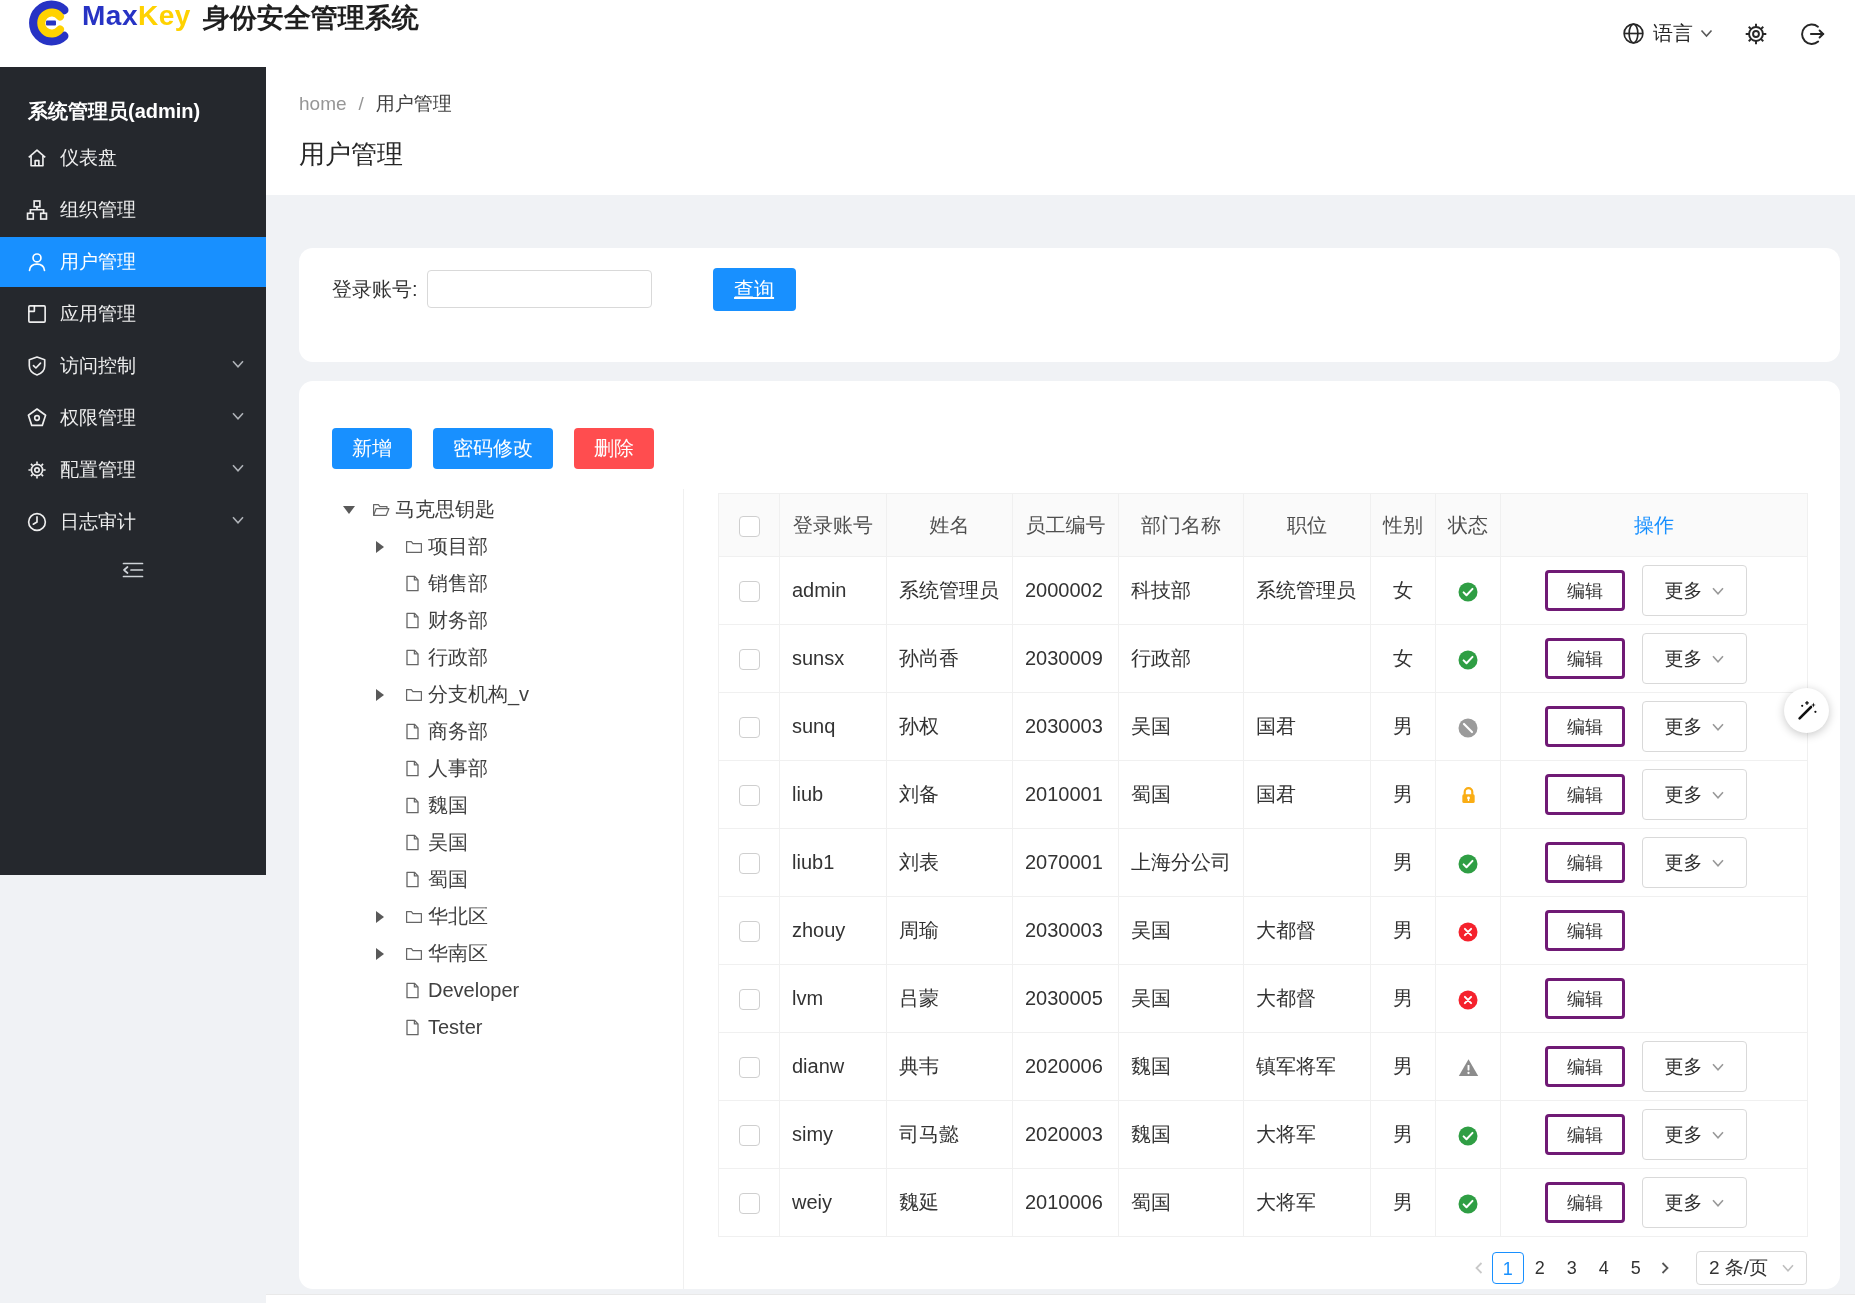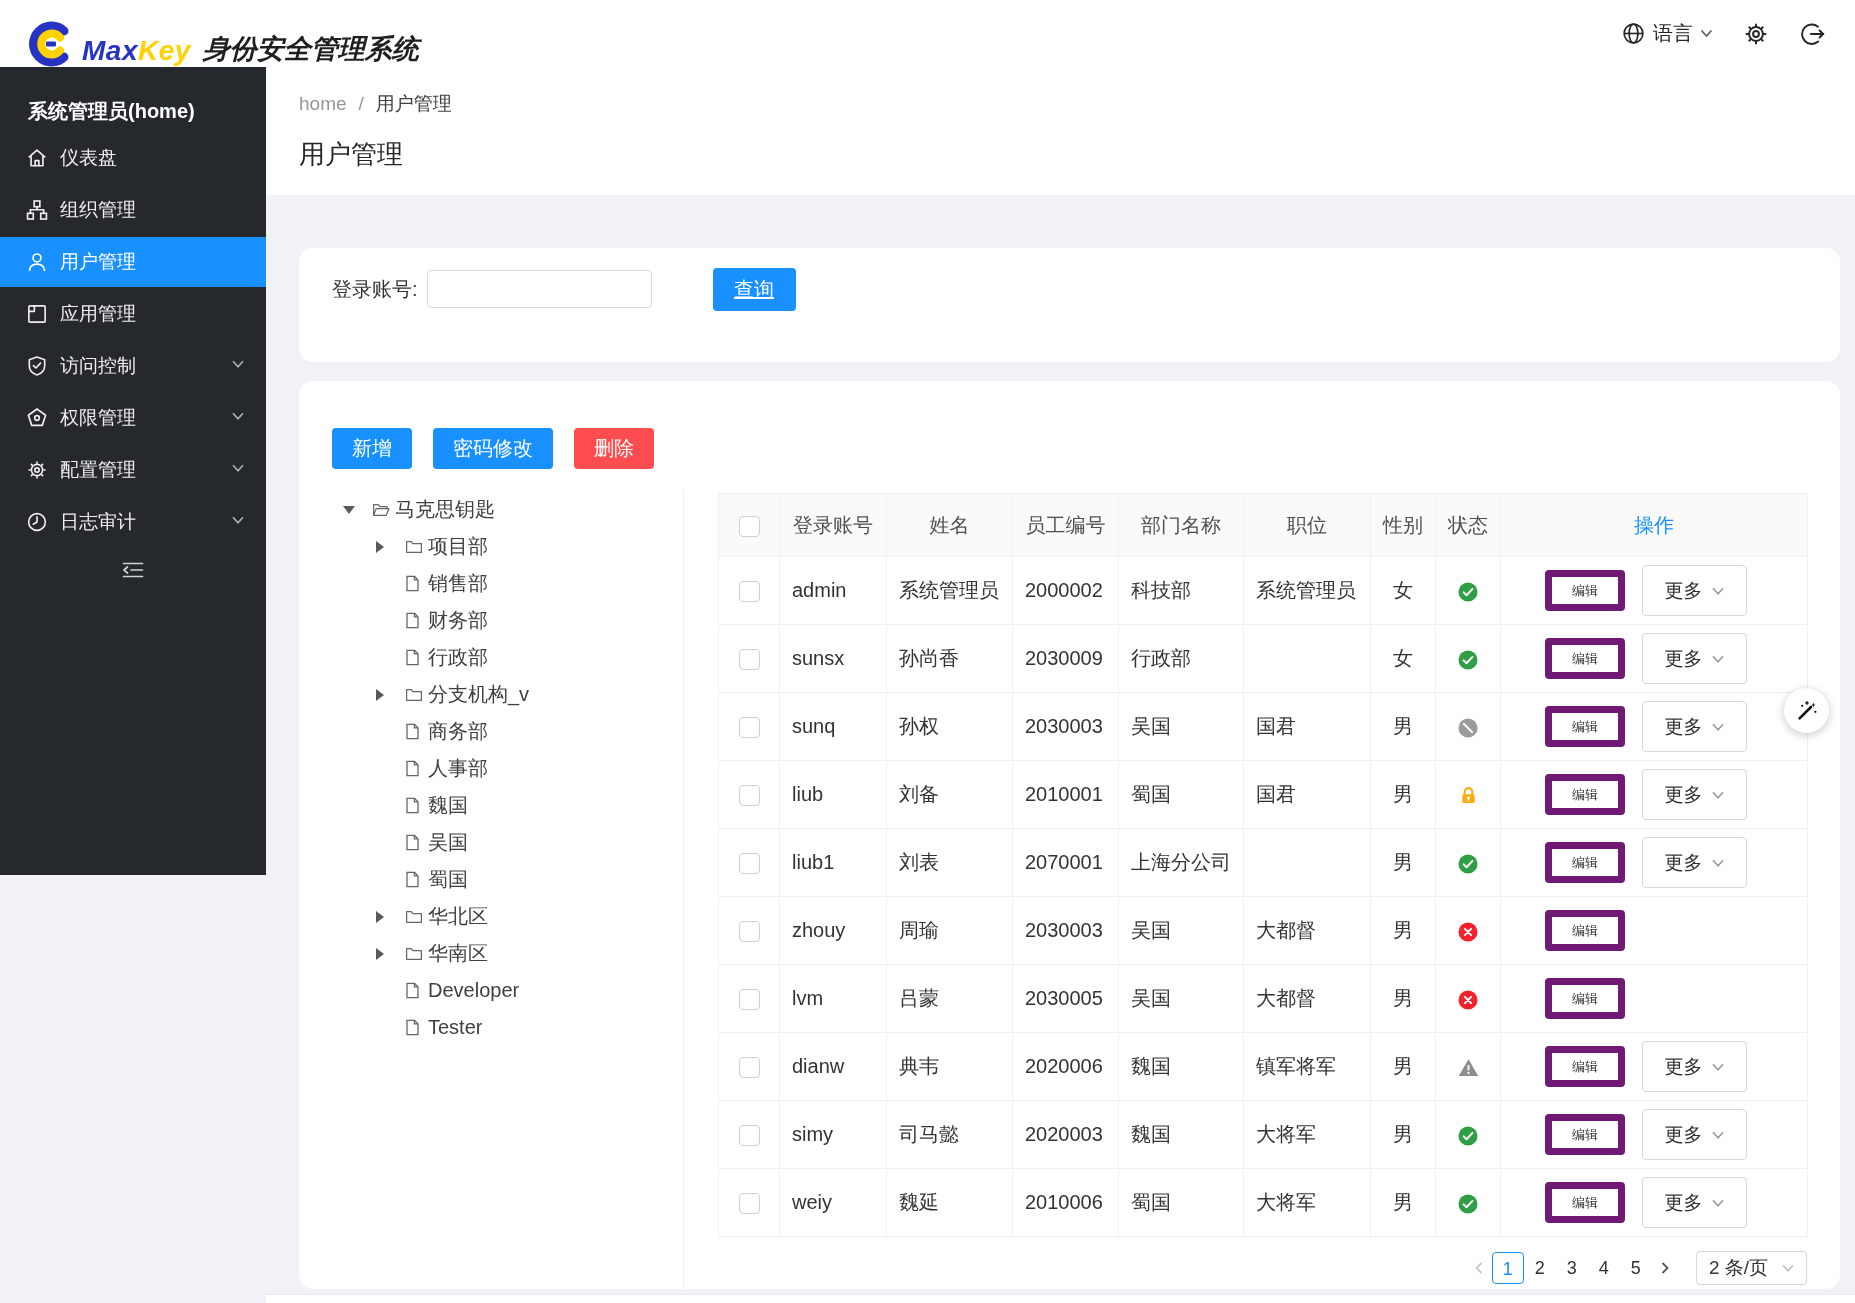--- a/index.html
+++ b/index.html
@@ -1,21 +1,21 @@
 <!DOCTYPE html>
 <html style="--primary: #1890ff; --danger: #ff4d4f;"><head>
 <meta charset="utf-8">
 <style>
   html,body{margin:0;padding:0;}
   body{font-family:"Liberation Sans","DejaVu Sans",sans-serif;}
   .app{position:relative;width:1855px;height:1303px;background:#f0f2f5;overflow:hidden;}
 
   
   .hdr{position:absolute;left:0;top:0;width:1855px;height:67px;background:#fff;z-index:5;}
-  .brand{position:absolute;left:28px;top:0;height:67px;display:flex;align-items:flex-end;font-style:italic;}
+  .brand{position:absolute;left:28px;top:0;height:67px;display:flex;align-items:flex-start;}
   .logo{width:46px;height:46px;margin-right:8px;display:inline-flex;}
   .brand-max{font-size:28px;font-weight:bold;color:#2733c4;letter-spacing:.5px;}
   .brand-key{font-size:28px;font-weight:bold;color:#ffd200;letter-spacing:.5px;}
   .brand-title{font-size:27px;font-weight:bold;color:#1f1f1f;margin-left:12px;}
   .hdr-right{position:absolute;right:30px;top:0;height:67px;display:flex;align-items:center;gap:30px;}
   .lang{display:flex;align-items:center;gap:7px;font-size:20px;color:#262626;cursor:pointer;font-family:Liberation Mono, monospace;}
   .hicon{display:inline-flex;cursor:pointer;}
 
   
   .side{position:absolute;left:0;top:67px;width:266px;height:808px;background:#25282d;color:#fff;}
@@ -63,21 +63,21 @@
   table{border-collapse:collapse;table-layout:fixed;width:1089px;margin-top:4px;font-size:20px;}
   th,td{border:1px solid #f0f0f0;}
   th{height:60px;background:#fafafa;font-weight:400;color:#4f4f4f;text-align:center;}
   th.ops-h{color:var(--primary,#1890ff);}
   td{height:67px;color:#333;padding:0;}
   td.tl{text-align:left;padding-left:12px;}
   td.ctr,th.ctr{text-align:center;}
   .checkbox{display:inline-block;width:19px;height:19px;border:1px solid #cfcfcf;border-radius:4px;background:#fff;vertical-align:middle;cursor:pointer;}
   .st{display:inline-flex;vertical-align:middle;}
   .c-ops{padding-left:44px;}
-  .btn-edit{width:80px;height:41px;background:#fff;border:7px solid #701a75;border-radius:4px;font-size:13px;color:#333;cursor:pointer;font-family:inherit;}
+  .btn-edit{width:80px;height:41px;background:#fff;border:3px solid #701a75;border-radius:4px;font-size:18px;color:#333;cursor:pointer;font-family:inherit;}
   .btn-more{margin-left:11px;min-width:105px;height:51px;background:#fff;border:1px solid #d9d9d9;border-radius:4px;font-size:19px;color:#333;cursor:pointer;display:inline-flex;align-items:center;justify-content:center;gap:9px;font-family:inherit;vertical-align:middle;}
   .btn-edit{vertical-align:middle;}
 
   .pagination{margin-top:14px;display:flex;justify-content:flex-end;align-items:center;}
   .pg-arrow{width:26px;height:32px;display:inline-flex;align-items:center;justify-content:center;cursor:pointer;}
   .pg-item{width:32px;height:32px;line-height:32px;text-align:center;font-size:18px;color:#333;cursor:pointer;box-sizing:border-box;}
   .pg-item.current{border:1px solid var(--primary,#1890ff);color:var(--primary,#1890ff);border-radius:4px;background:#fff;}
   .pg-size{margin-left:18px;height:34px;box-sizing:border-box;border:1px solid #d9d9d9;border-radius:4px;padding:0 12px;display:inline-flex;align-items:center;gap:14px;font-size:19px;color:#333;cursor:pointer;background:#fff;}
 
   .footer-strip{position:absolute;left:0;bottom:0;width:100%;height:8px;background:#fff;border-top:1px solid #e9e9e9;}
@@ -129,21 +129,21 @@
         <svg width="26" height="26" viewBox="0 0 24 24" fill="none" stroke="#262626" stroke-width="1.8" stroke-linecap="round">
           <path d="M17.5 5.2a9 9 0 1 0 .2 13.8"></path>
             <path d="M11 12h11.2"></path>
             <path d="M19 8.8L22.3 12 19 15.2"></path>
         </svg>
       </span>
     </div>
   </header>
 
   <aside class="side">
-    <div class="side-user">系统管理员(home)</div>
+    <div class="side-user">系统管理员(admin)</div>
     <nav class="side-nav">
   <div class="side-item">
     <span class="si-icon">
             <svg width="22" height="22" viewBox="0 0 20 20" fill="none" stroke="currentColor" stroke-width="1.5" stroke-linejoin="round">
               <path d="M2.5 9.5L10 2.8l7.5 6.7"></path>
               <path d="M4.6 8.2V17h10.8V8.2"></path>
               <path d="M8.3 17v-4.6h3.4V17"></path>
             </svg>
           </span>
     <span class="si-label">仪表盘</span>

